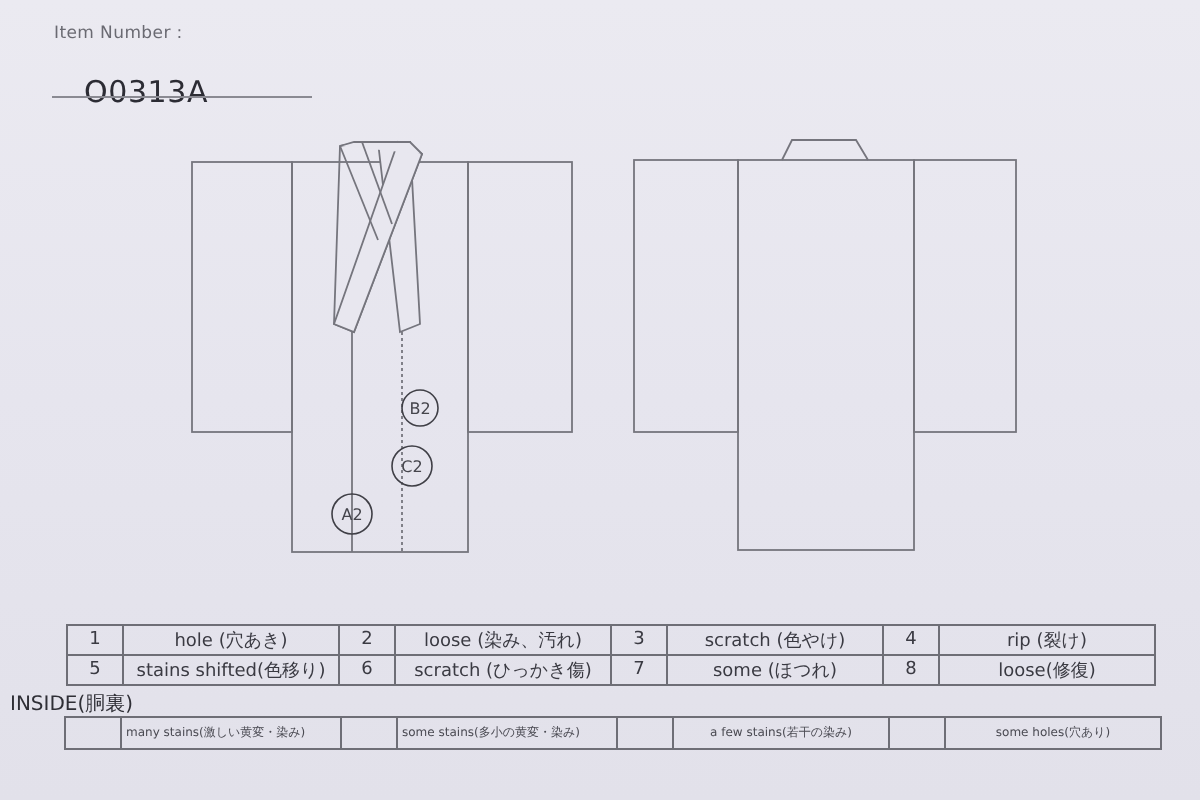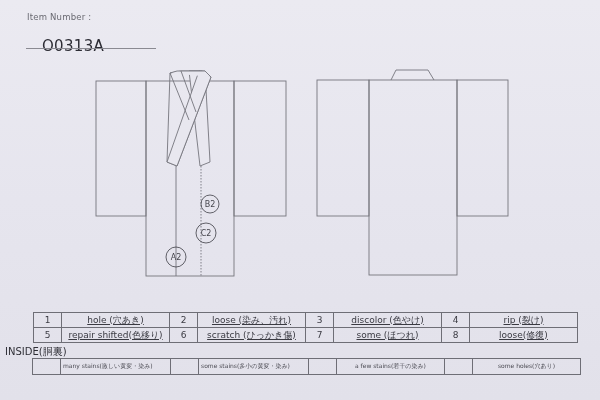--- a/index.html
+++ b/index.html
@@ -31,21 +31,21 @@
 
   table.legend, table.inside {
     position: absolute; border-collapse: collapse; table-layout: fixed;
   }
   table.legend { left: 33px; top: 312px; width: 540px; }
   table.legend td {
     border: 1px solid #6e6e76; height: 14px; padding: 0;
     font-size: 9px; color: #3a3a42; text-align: center; white-space: nowrap; overflow: hidden;
   }
   table.legend td.num { width: 27px; }
-  table.legend td.desc { width: 107px; text-decoration: underline; }
+  table.legend td.desc { width: 107px; }
   .inside-label {
     position: absolute; left: 5px; top: 345px;
     font-size: 10px; color: #2f2f36; font-weight: normal;
   }
   table.inside { left: 32px; top: 358px; width: 541px; }
   table.inside td {
     border: 1px solid #6e6e76; height: 15px; padding: 0;
     font-size: 6px; color: #4a4a52; text-align: center; white-space: nowrap; overflow: hidden;
   }
   table.inside td.box { width: 27px; }
@@ -104,27 +104,27 @@
 </svg>
 
 <table class="legend">
   <tbody>
       <tr>
     <td class="num">1</td>
     <td class="desc">hole (穴あき)</td>
     <td class="num">2</td>
     <td class="desc">loose (染み、汚れ)</td>
     <td class="num">3</td>
-    <td class="desc">discolor (色やけ)</td>
+    <td class="desc">scratch (色やけ)</td>
     <td class="num">4</td>
     <td class="desc">rip (裂け)</td>
   </tr>
   <tr>
     <td class="num">5</td>
-    <td class="desc">repair shifted(色移り)</td>
+    <td class="desc">stains shifted(色移り)</td>
     <td class="num">6</td>
     <td class="desc">scratch (ひっかき傷)</td>
     <td class="num">7</td>
     <td class="desc">some (ほつれ)</td>
     <td class="num">8</td>
     <td class="desc">loose(修復)</td>
   </tr>
 </tbody>
   </table>
 

